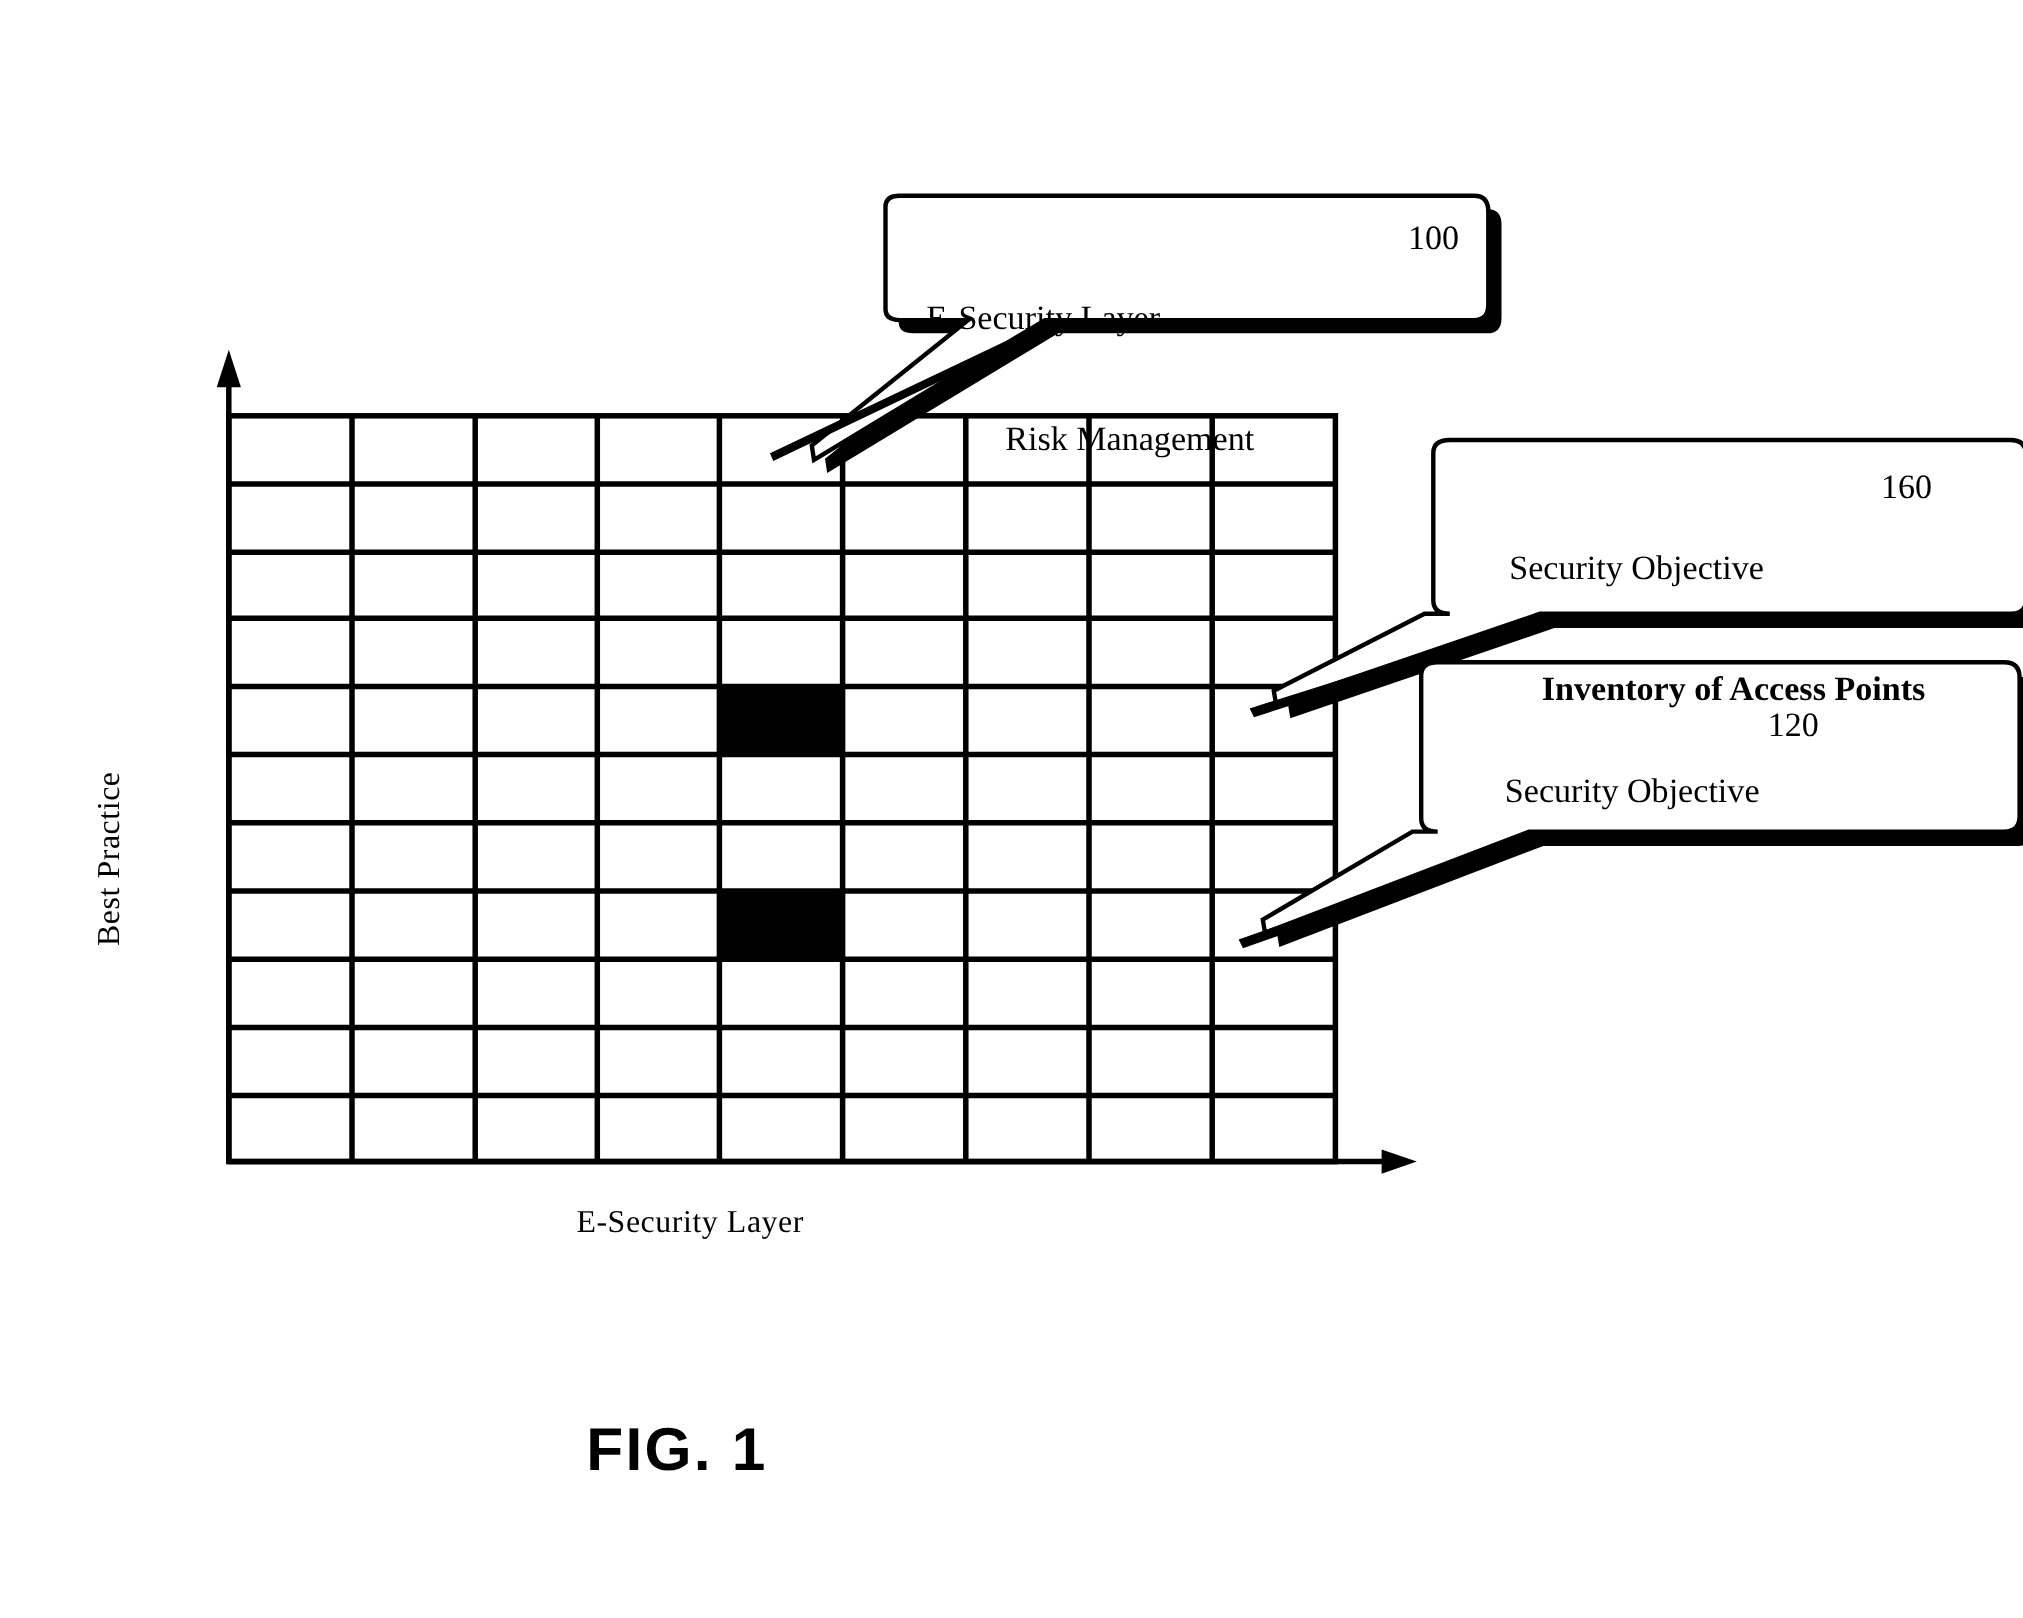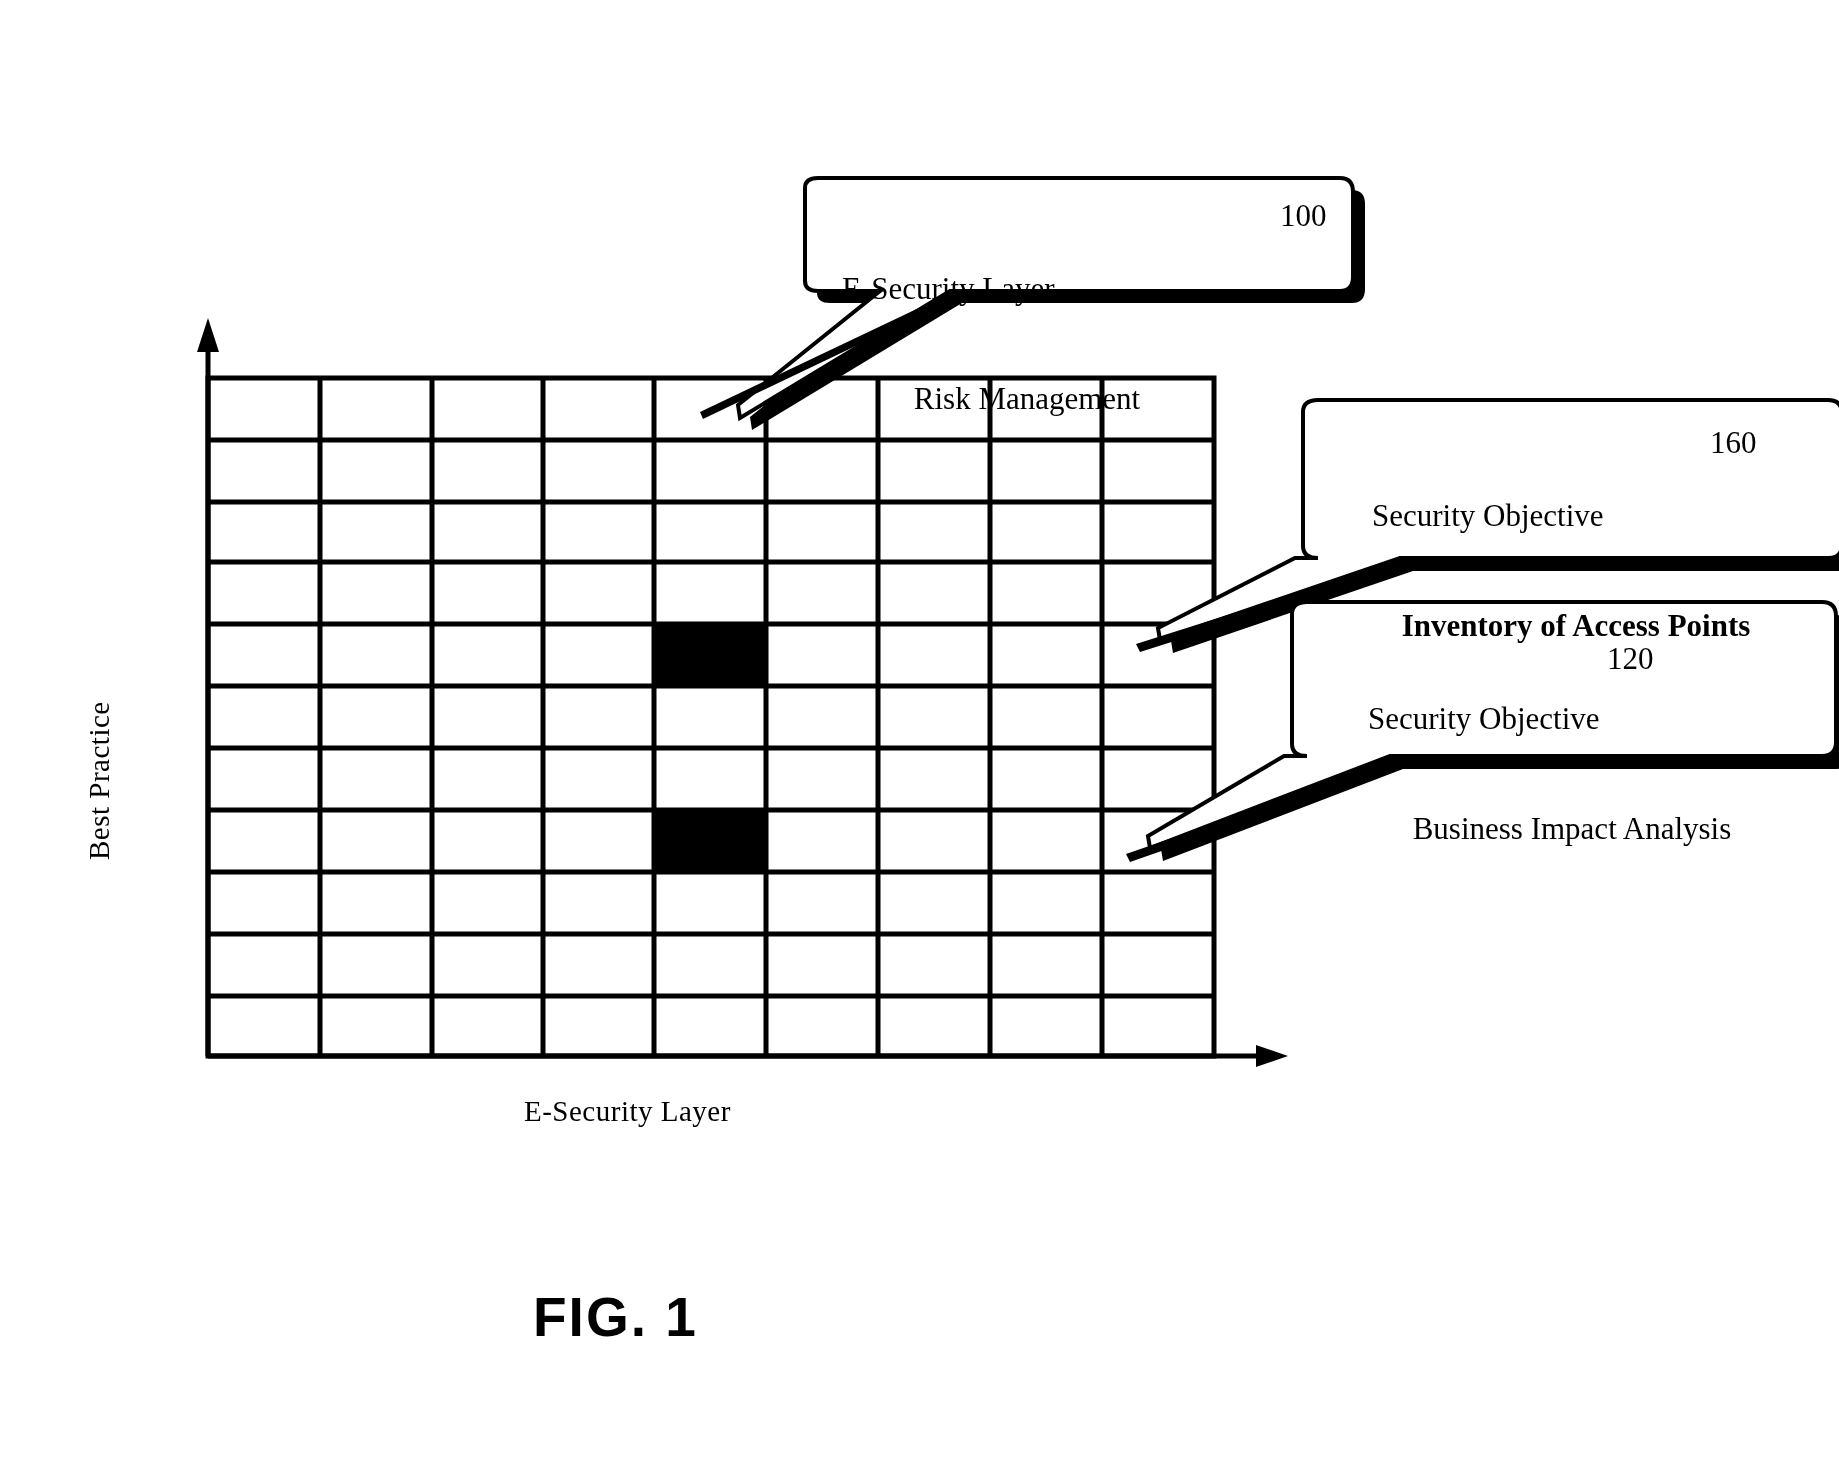--- a/index.html
+++ b/index.html
@@ -218,21 +218,20 @@
   <div class="txt ref-num" style="left:1280px; top:198px;">100</div>
 
   <div class="txt callout-text" style="left:1372px; top:425px; width:390px; text-align:left;">
     <span class="callout-line">Security Objective</span>
     <span class="callout-line" style="display:block; text-align:center; padding-left:18px;font-weight:bold;">Inventory of Access Points</span>
   </div>
   <div class="txt ref-num" style="left:1710px; top:425px;">160</div>
 
   <div class="txt callout-text" style="left:1368px; top:628px; width:390px; text-align:left;">
     <span class="callout-line">Security Objective</span>
-    <span class="callout-line" style="display:block; text-align:center; padding-left:18px;">Business Impact Analysis</span>
   </div>
   <div class="txt ref-num" style="left:1607px; top:628px;margin-top:13px;">120</div>
 
   <div class="txt axis-label ylabel" style="left:82px; top:860px;">Best Practice</div>
 
   <div class="txt axis-label" style="left:524px; top:1094px;">E-Security Layer</div>
 
   <div class="txt fig-caption" style="left:533px; top:1285px;">FIG. 1</div>
 
 </div>

